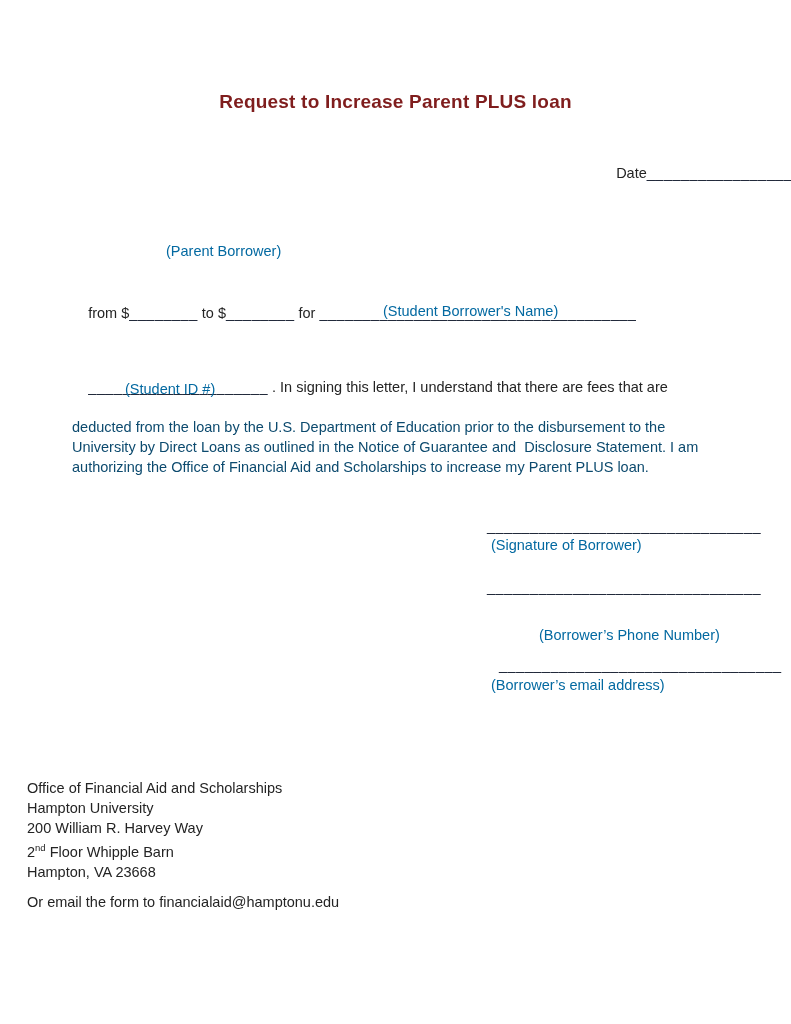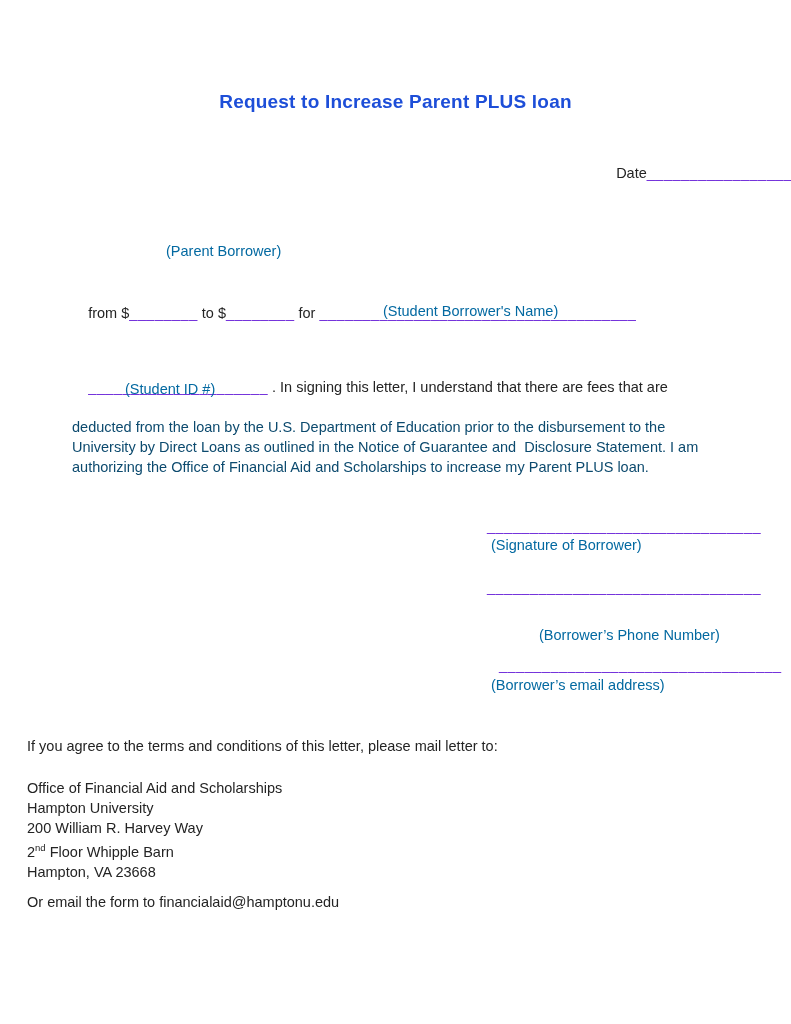--- a/index.html
+++ b/index.html
@@ -15,25 +15,25 @@
   .abs { position: absolute; white-space: pre; }
   .title {
     position: absolute;
     top: 91px;
     left: 0;
     width: 791px;
     text-align: center;
     font-size: 19px;
     font-weight: bold;
     margin: 0;
-    color: #1d4ed8;
+    color: #7f1d1d;
     letter-spacing: 0.2px;
   }
   .bodytext { font-size: 14.5px; line-height: 18px; color: #242424; }
-  .blank { color: #6d28d9; letter-spacing: 0.5px; }
+  .blank { color: #0f172a; letter-spacing: 0.5px; }
   .caption { font-size: 14.5px; color: #0369a1; text-align: right; }
   .para {
     position: absolute;
     top: 417px;
     left: 72px;
     width: 690px;
     font-size: 14.5px;
     line-height: 20px;
     white-space: pre-wrap;
     color: #0c4a6e;
@@ -77,21 +77,20 @@
 
   <div class="abs bodytext blank" style="top:517px; left:487px;">________________________________</div>
   <div class="abs caption" style="top:537px; left:491px;">(Signature of Borrower)</div>
 
   <div class="abs bodytext blank" style="top:578px; left:487px;">________________________________</div>
   <div class="abs caption" style="top:627px; left:491px;margin-left:48px;">(Borrower’s Phone Number)</div>
 
   <div class="abs bodytext blank" style="top:656px; left:499px;">_________________________________</div>
   <div class="abs caption" style="top:677px; left:491px;">(Borrower’s email address)</div>
 
-  <div class="abs bodytext" style="top:737px; left:27px;">If you agree to the terms and conditions of this letter, please mail letter to:</div>
 
   <div class="addr">
     <div>Office of Financial Aid and Scholarships</div>
     <div>Hampton University</div>
     <div>200 William R. Harvey Way</div>
     <div><span>2</span><span class="ordinal">nd</span><span> Floor Whipple Barn</span></div>
     <div>Hampton, VA 23668</div>
   </div>
 
   <div class="abs bodytext" style="top:893px; left:27px;">Or email the form to financialaid@hamptonu.edu</div>

